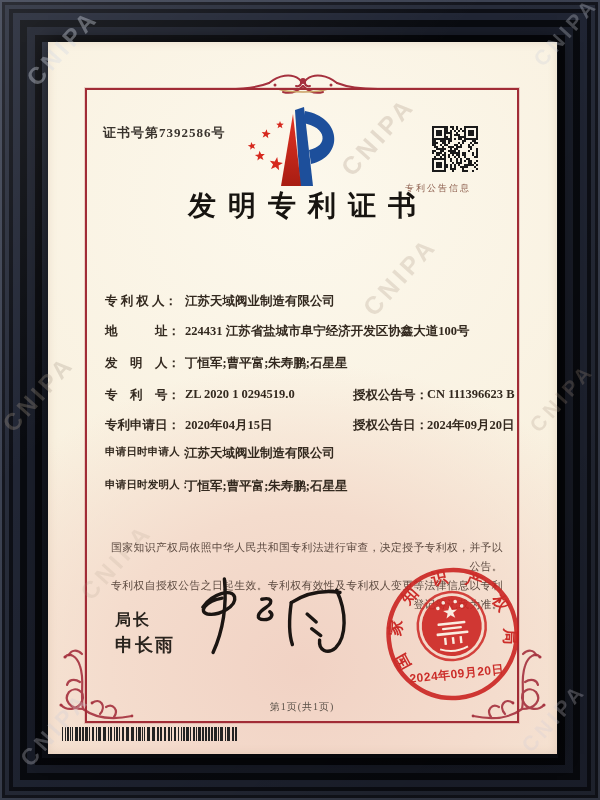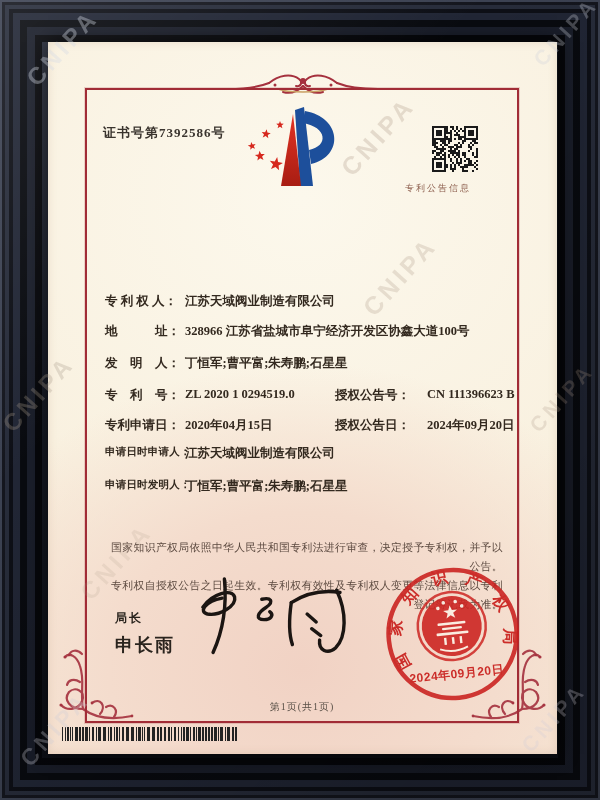--- a/index.html
+++ b/index.html
@@ -48,27 +48,27 @@
   .qr{left:345px;top:36px;width:46px;height:46px;}
   .qr-label{left:318px;top:92px;width:100px;text-align:left;font-size:9px;color:#8d5f4e;letter-spacing:2px;}
   .title{left:0;right:0;top:97px;text-align:center;font-size:28px;font-weight:700;color:#171410;
          letter-spacing:12px;text-indent:12px;}
   
   .rows{position:absolute;left:18px;right:10px;top:0;height:100%;}
   .row{position:absolute;left:0;right:0;height:18px;font-size:12.5px;color:#33291f;font-weight:600;}
   .lbl{position:absolute;left:0;white-space:nowrap;}
   .lbl.long{font-size:10.5px;letter-spacing:.2px;text-align:right;}
   .val{position:absolute;left:80px;white-space:nowrap;}
-  .lbl2{position:absolute;left:230px;white-space:nowrap;}
+  .lbl2{position:absolute;left:248px;white-space:nowrap;}
   .val2{position:absolute;left:322px;white-space:nowrap;}
   
   .statement{left:14px;right:14px;top:448px;text-align:right;font-size:10.8px;line-height:19px;
              color:#5c4a40;letter-spacing:.4px;}
   
-  .signer-title{left:28px;top:520px;font-size:12px;font-weight:700;color:#2a241e;letter-spacing:2px;}
+  .signer-title{left:28px;top:520px;font-size:16px;font-weight:700;color:#2a241e;letter-spacing:2px;}
   .signer-name{left:28px;top:543px;font-size:18px;font-weight:700;color:#2a241e;letter-spacing:2px;}
   .signature{left:100px;top:478px;width:170px;height:92px;}
   
   .seal{left:288px;top:470px;width:156px;height:156px;transform:rotate(-6deg);opacity:.93;}
   
   .page-no{left:0;right:0;top:610px;text-align:center;font-size:10px;color:#5a5148;letter-spacing:1px;}
   
   .barcode{left:14px;top:685px;width:176px;height:14px;}
   
   .top-ornament{left:180px;top:29px;width:150px;height:30px;}
@@ -405,29 +405,30 @@
         <rect x="4" y="4" width="6" height="6" fill="#1a1a1a"></rect>
         <rect x="32" y="0" width="14" height="14" fill="#1a1a1a"></rect>
         <rect x="34" y="2" width="10" height="10" fill="#faf5ea"></rect>
         <rect x="36" y="4" width="6" height="6" fill="#1a1a1a"></rect>
         <rect x="0" y="32" width="14" height="14" fill="#1a1a1a"></rect>
         <rect x="2" y="34" width="10" height="10" fill="#faf5ea"></rect>
         <rect x="4" y="36" width="6" height="6" fill="#1a1a1a"></rect>
       </svg>
     <div class="abs qr-label">专利公告信息</div>
 
+    <div class="abs title">发明专利证书</div>
 
     <div class="rows">
       <div class="row" style="top:203px">
         <span class="lbl">专 利 权 人：</span>
         <span class="val">江苏天域阀业制造有限公司</span>
       </div>
       <div class="row" style="top:233px">
         <span class="lbl">地　　　址：</span>
-        <span class="val">328966 江苏省盐城市阜宁经济开发区协鑫大道100号</span>
+        <span class="val">224431 江苏省盐城市阜宁经济开发区协鑫大道100号</span>
       </div>
       <div class="row" style="top:265px">
         <span class="lbl">发　明　人：</span>
         <span class="val">丁恒军;曹平富;朱寿鹏;石星星</span>
       </div>
       <div class="row" style="top:297px">
         <span class="lbl">专　利　号：</span>
         <span class="val">ZL 2020 1 0294519.0</span>
         <span class="lbl2">授权公告号：</span>
         <span class="val2">CN 111396623 B</span>

